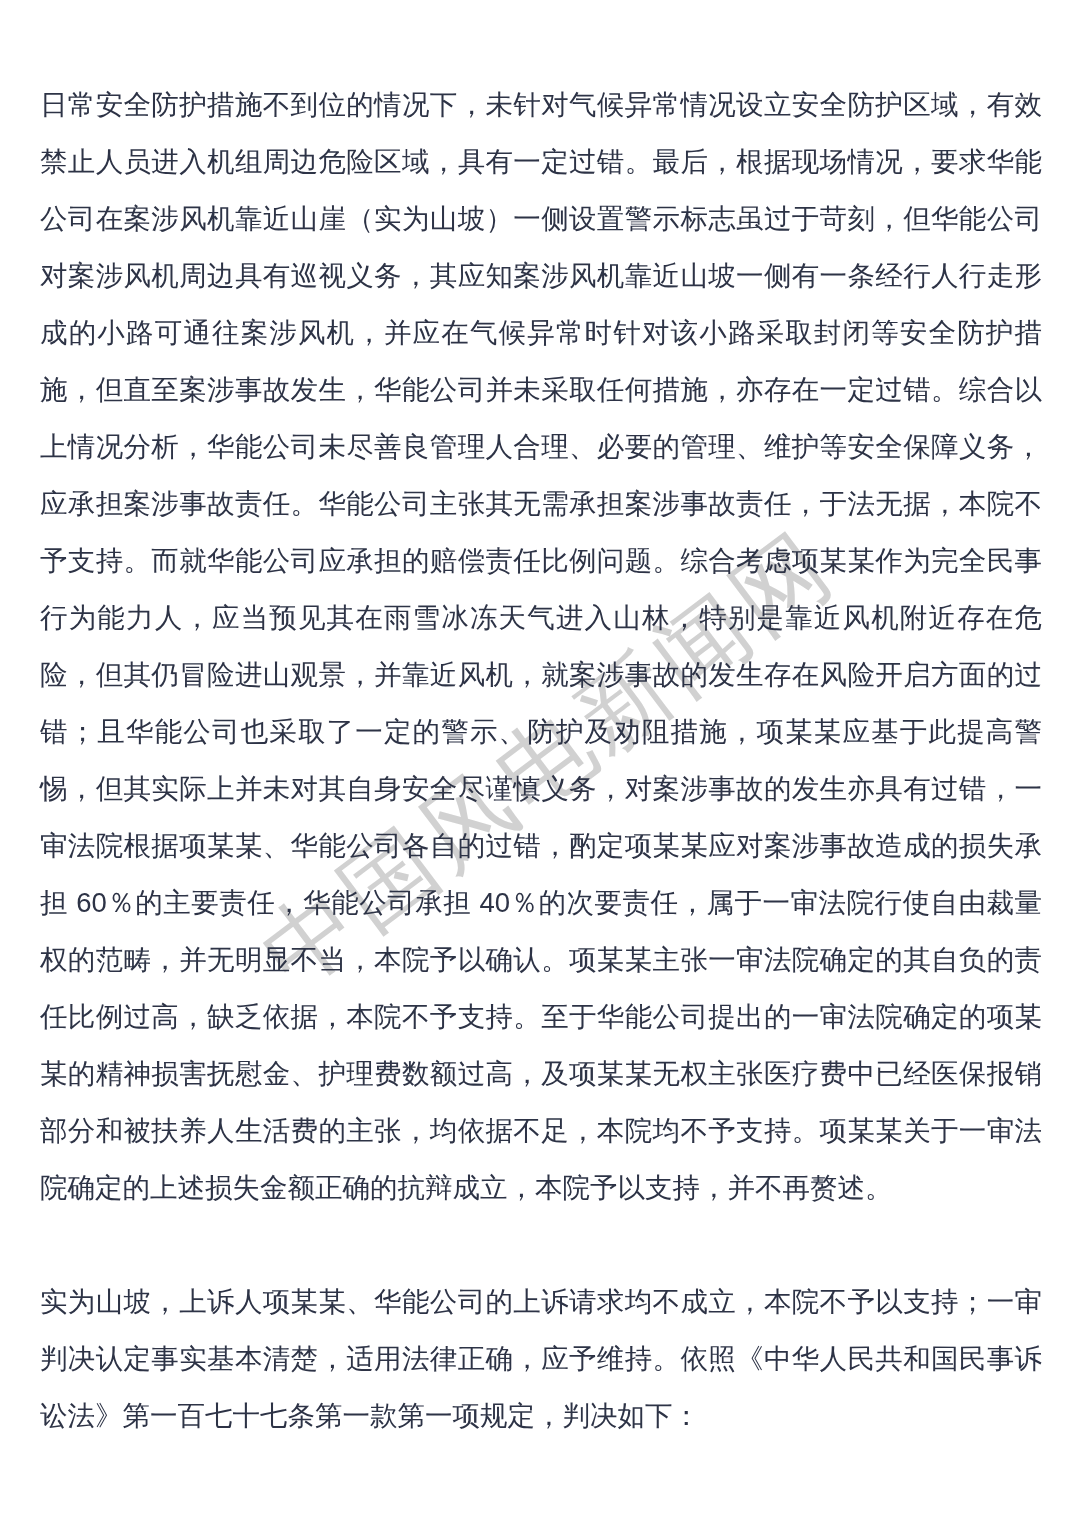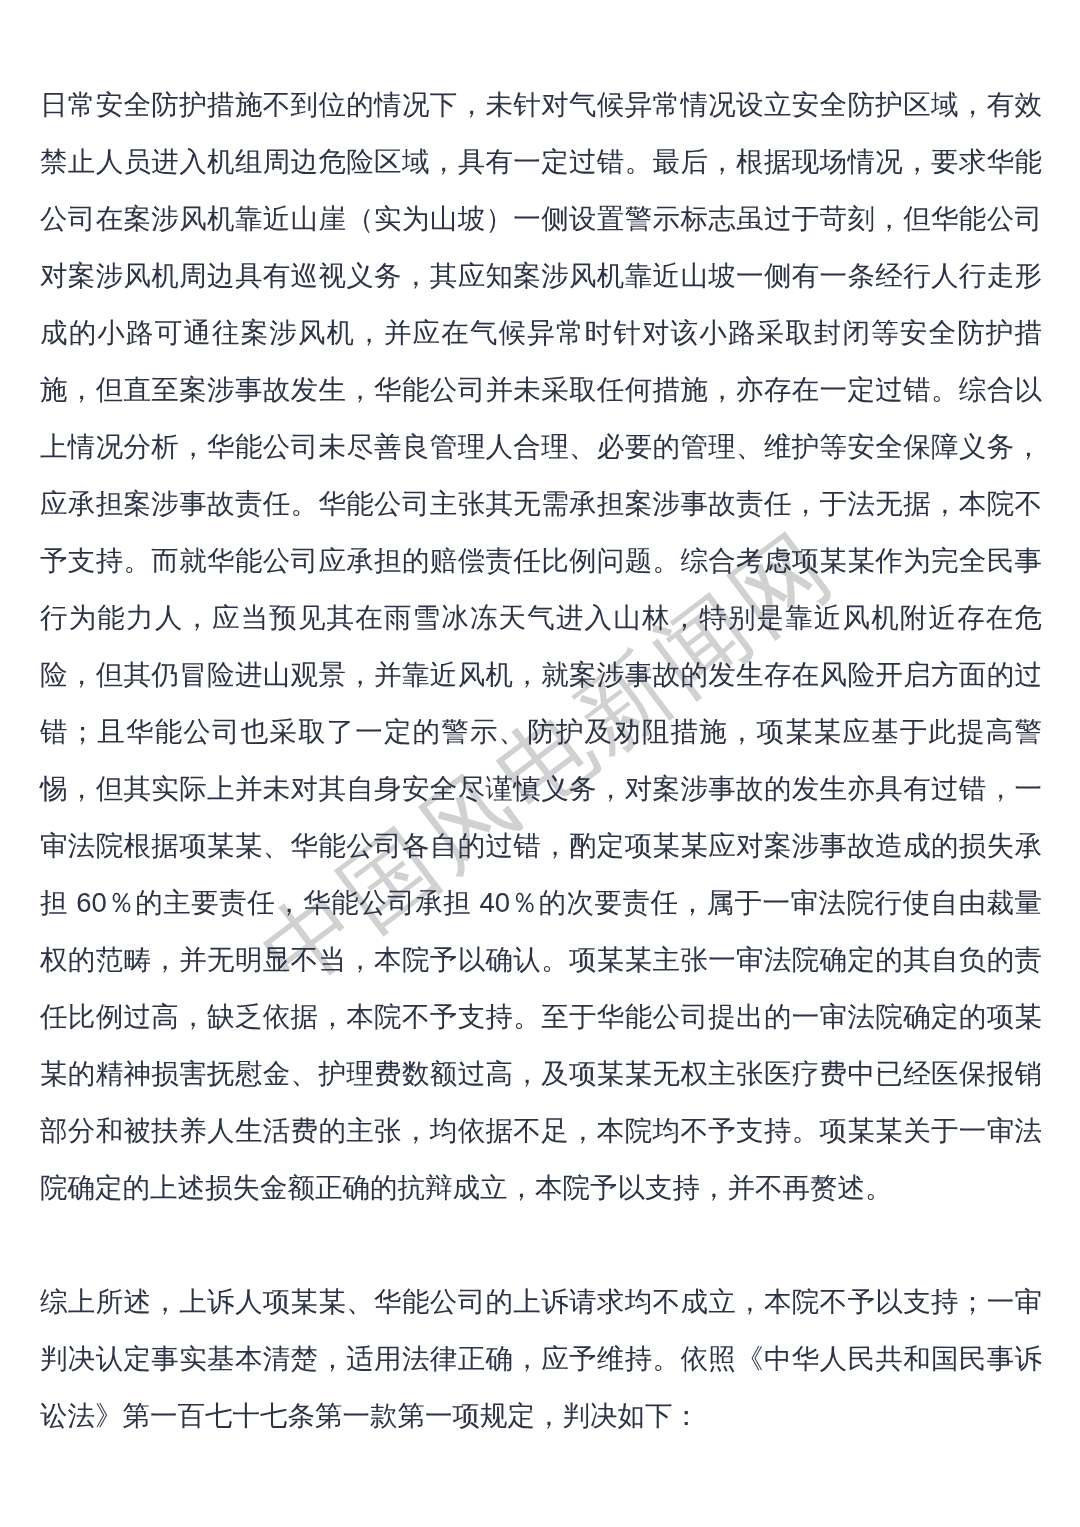--- a/index.html
+++ b/index.html
@@ -46,15 +46,15 @@
   .para { margin: 12px; }
   .para + .para { margin-top: 57px; }
 </style>
 </head>
 <body>
 
 <div class="page">
   <div class="watermark">中国风电新闻网</div>
   <div class="content">
     <p class="para">日常安全防护措施不到位的情况下，未针对气候异常情况设立安全防护区域，有效禁止人员进入机组周边危险区域，具有一定过错。最后，根据现场情况，要求华能公司在案涉风机靠近山崖（实为山坡）一侧设置警示标志虽过于苛刻，但华能公司对案涉风机周边具有巡视义务，其应知案涉风机靠近山坡一侧有一条经行人行走形成的小路可通往案涉风机，并应在气候异常时针对该小路采取封闭等安全防护措施，但直至案涉事故发生，华能公司并未采取任何措施，亦存在一定过错。综合以上情况分析，华能公司未尽善良管理人合理、必要的管理、维护等安全保障义务，应承担案涉事故责任。华能公司主张其无需承担案涉事故责任，于法无据，本院不予支持。而就华能公司应承担的赔偿责任比例问题。综合考虑项某某作为完全民事行为能力人，应当预见其在雨雪冰冻天气进入山林，特别是靠近风机附近存在危险，但其仍冒险进山观景，并靠近风机，就案涉事故的发生存在风险开启方面的过错；且华能公司也采取了一定的警示、防护及劝阻措施，项某某应基于此提高警惕，但其实际上并未对其自身安全尽谨慎义务，对案涉事故的发生亦具有过错，一审法院根据项某某、华能公司各自的过错，酌定项某某应对案涉事故造成的损失承担 60％的主要责任，华能公司承担 40％的次要责任，属于一审法院行使自由裁量权的范畴，并无明显不当，本院予以确认。项某某主张一审法院确定的其自负的责任比例过高，缺乏依据，本院不予支持。至于华能公司提出的一审法院确定的项某某的精神损害抚慰金、护理费数额过高，及项某某无权主张医疗费中已经医保报销部分和被扶养人生活费的主张，均依据不足，本院均不予支持。项某某关于一审法院确定的上述损失金额正确的抗辩成立，本院予以支持，并不再赘述。</p>
-    <p class="para">综上所述，上诉人项某某、华能公司的上诉请求均不成立，本院不予以支持；一审判决认定事实基本清楚，适用法律正确，应予维持。依照《中华人民共和国民事诉讼法》第一百七十七条第一款第一项规定，判决如下：</p>
+    <p class="para">实为山坡，上诉人项某某、华能公司的上诉请求均不成立，本院不予以支持；一审判决认定事实基本清楚，适用法律正确，应予维持。依照《中华人民共和国民事诉讼法》第一百七十七条第一款第一项规定，判决如下：</p>
   </div>
 </div>
 
 </body></html>

